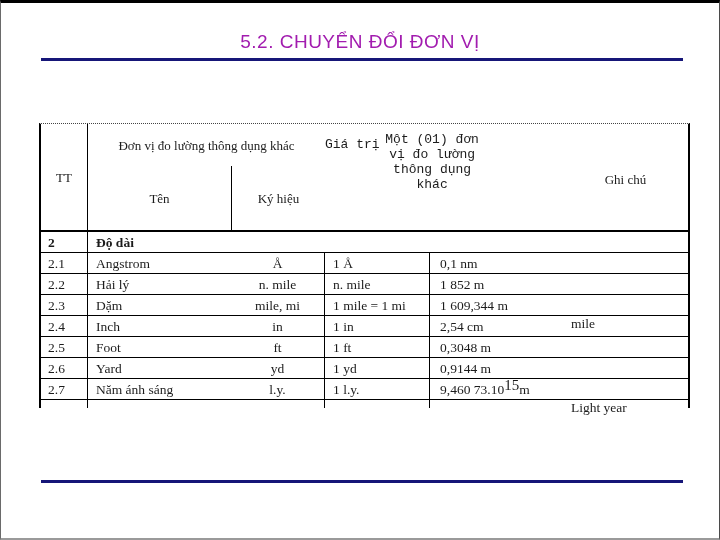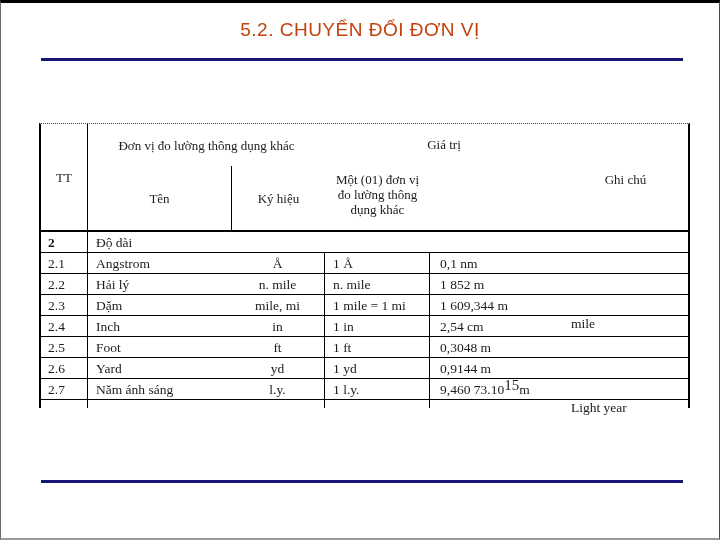--- a/index.html
+++ b/index.html
@@ -4,56 +4,56 @@
 <style>
   * { margin:0; padding:0; box-sizing:border-box; }
   html,body { background:#e8e8e8; }
   .slide {
     position:relative; width:720px; height:540px; background:#ffffff;
     border-top:3px solid #000; border-bottom:2px solid #9a9a9a;
     border-left:1px solid #6a6a6a; border-right:1px solid #4a4a4a;
     font-family:"Liberation Serif", serif; color:#1c1c1c; overflow:hidden;
   }
   .title {
-    position:absolute; top:16px; left:0; width:100%; text-align:center;
-    font-family:"Liberation Sans", sans-serif; font-size:19px; color:#c2410c;
+    position:absolute; top:28px; left:0; width:100%; text-align:center;
+    font-family:"Liberation Sans", sans-serif; font-size:19px; color:#a21caf;
     letter-spacing:0.5px;
   }
   .rule { position:absolute; left:40px; width:642px; height:3px; background:#161678; }
   .rule-top { top:55px; }
   .rule-bottom { top:477px; }
 
   .tbl {
     position:absolute; left:38px; top:120px; width:651px;
     border-left:2px solid #000; border-right:2px solid #000;
     border-top:1px dotted #444; font-size:13.5px; line-height:15px;
   }
   .hdr { display:flex; height:108px; border-bottom:2px solid #000; font-size:13px; }
   .h-tt { width:47px; border-right:1.5px solid #000; display:flex; align-items:center; justify-content:center; }
   .h-units { width:237px; display:flex; flex-direction:column;justify-content:center; }
   .h-units-title { height:42px; display:flex; align-items:center; justify-content:center; text-align:center; }
   .h-units-title > span { display:block; width:188px; }
   .h-units-sub { flex:1; display:flex; }
   .h-name { width:143px; display:flex; align-items:center; justify-content:center; }
   .h-symbol { width:94px; border-left:1.5px solid #000; display:flex; align-items:center; justify-content:center; }
-  .h-value { width:238px; display:flex; flex-direction:column; }
+  .h-value { width:238px; display:flex; flex-direction:row;font-family:Liberation Mono, monospace; }
   .h-value-title { height:40px; display:flex; align-items:center; justify-content:center; }
   .h-one { width:105px; padding:8px 4px 0 4px; text-align:center; }
   .h-conv { width:133px; padding:8px 8px 0 8px; text-align:center; }
   .h-value-sub { display:flex; }
   .h-notes { width:125px; display:flex; justify-content:center; padding-top:48px; }
 
   .row { display:flex; height:21px; border-bottom:1.5px solid #000; align-items:stretch; }
   .c-tt { width:47px; border-right:1.5px solid #000; padding-left:7px; display:flex; align-items:center; }
   .c-name { width:143px; padding-left:8px; display:flex; align-items:center; }
   .c-symbol { width:94px; border-right:1.5px solid #000; display:flex; align-items:center; justify-content:center; }
   .c-one { width:105px; border-right:1.5px solid #000; padding-left:8px; display:flex; align-items:center; }
   .c-conv { width:133px; padding-left:10px; display:flex; align-items:center; }
   .c-notes { width:125px; padding-left:8px; display:flex; align-items:center;margin-top:28px; }
-  .c-section { flex:1; padding-left:8px; display:flex; align-items:center; font-weight:normal; }
+  .c-section { flex:1; padding-left:8px; display:flex; align-items:center; font-weight:bold; }
   .bold { font-weight:bold; }
   .row.stub { height:8px; border-bottom:none; }
   .sup { font-size:15px; position:relative; top:-4px; }
 </style>
 </head>
 <body>
 
 <div class="slide">
   <div class="title">5.2. CHUYỂN ĐỔI ĐƠN VỊ</div>
   <div class="rule rule-top"></div>

